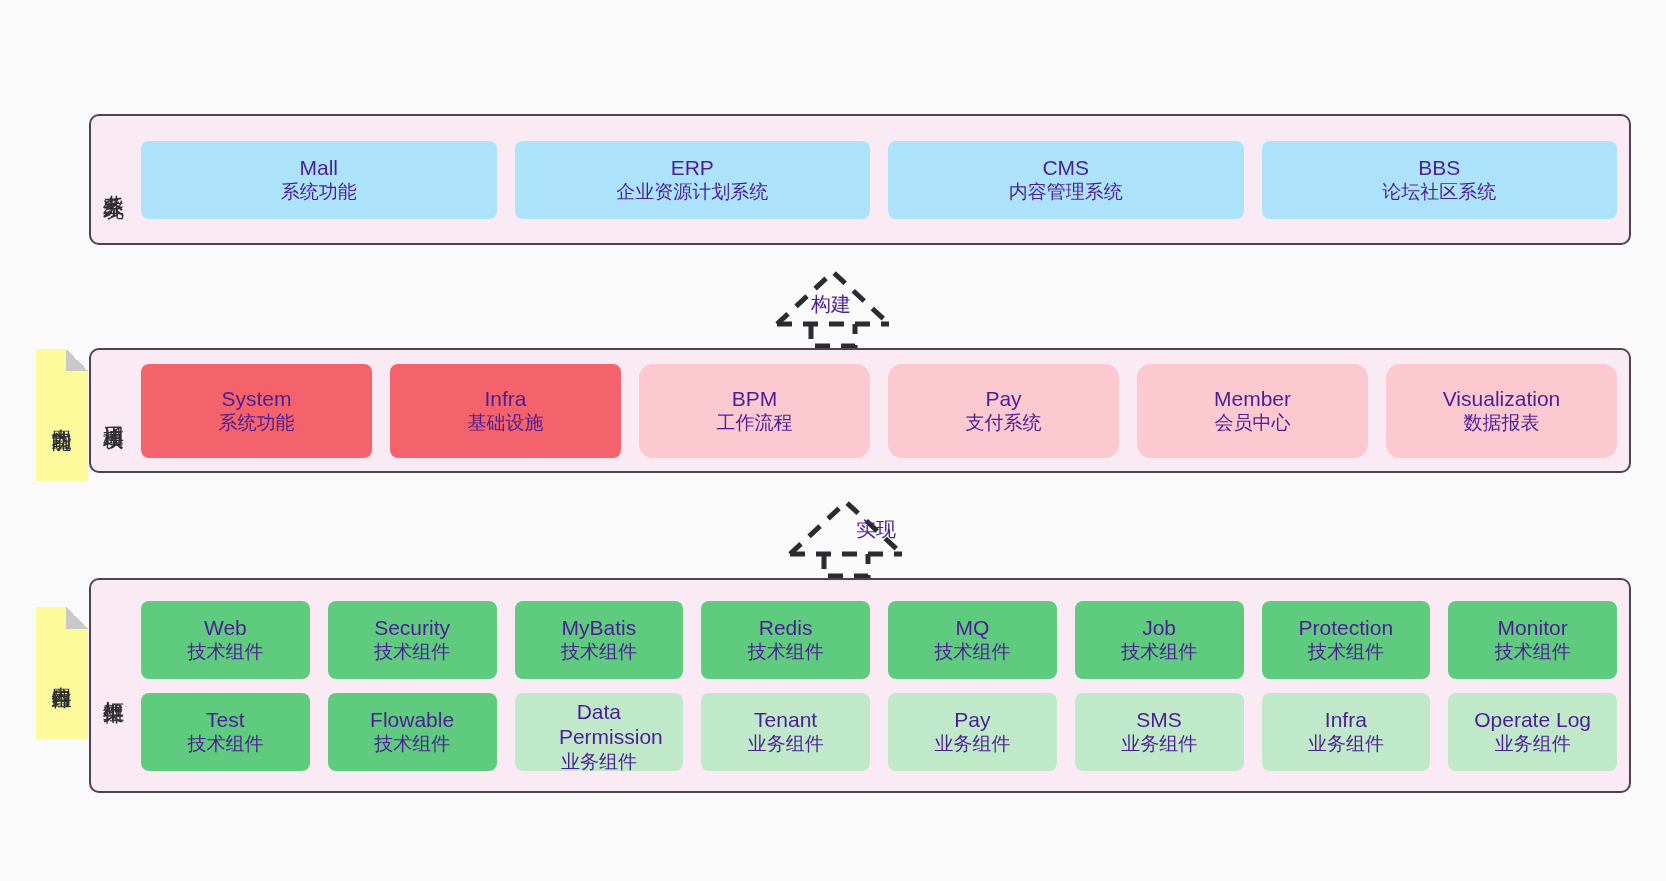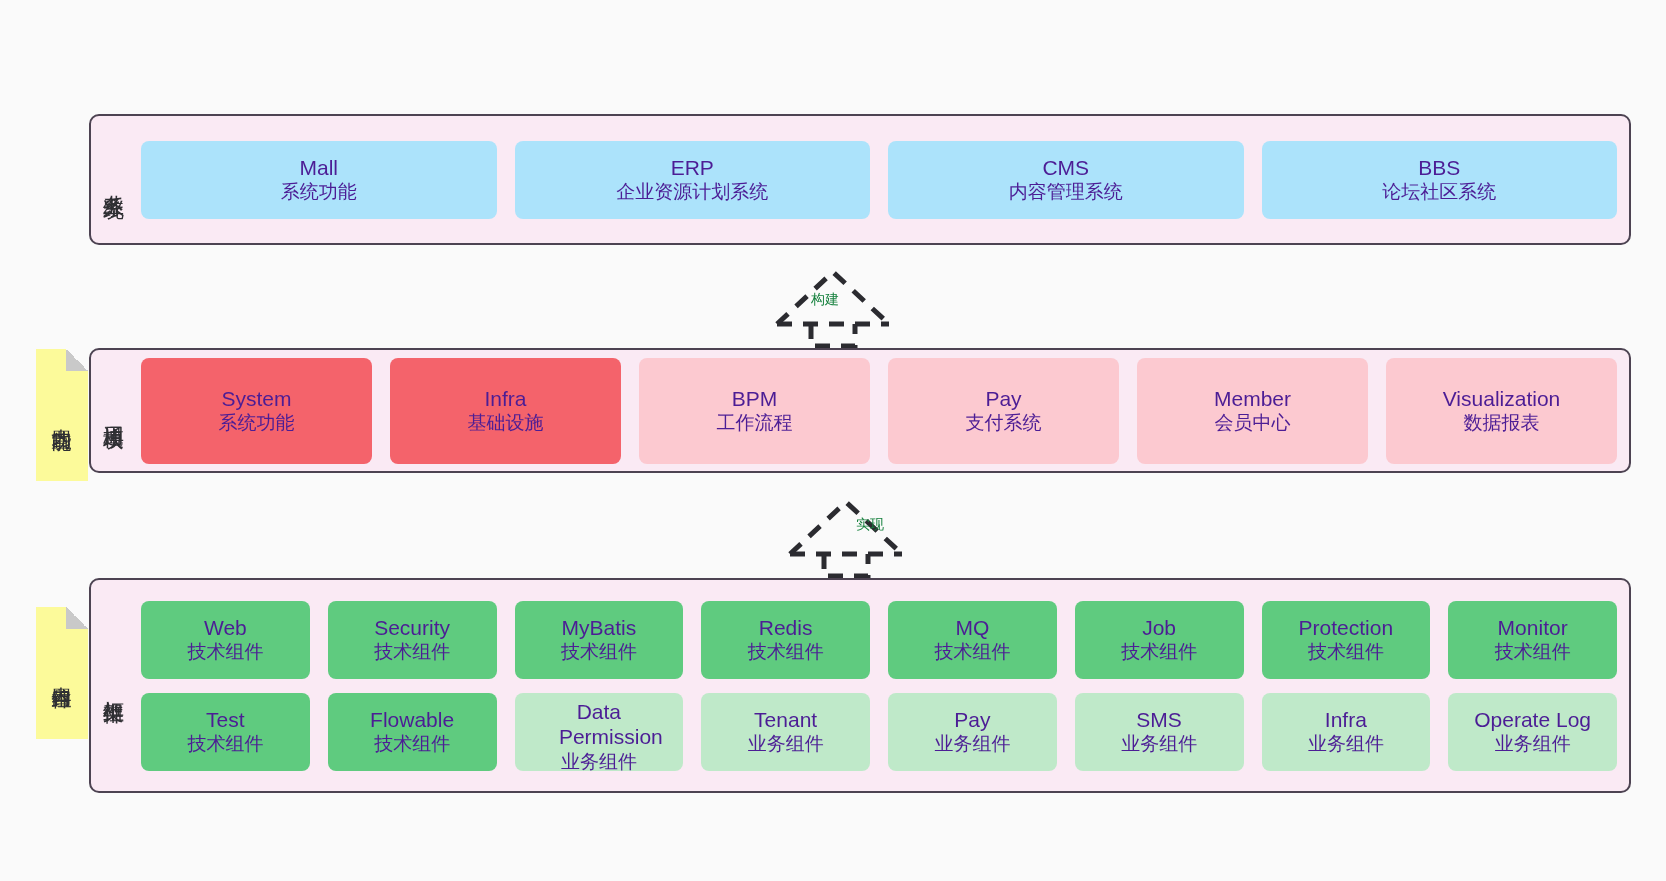--- a/index.html
+++ b/index.html
@@ -82,26 +82,26 @@
   .node .n-en {
     font-size: 21px;
     line-height: 1.22;
   }
   .node .n-cn {
     font-size: 19px;
     line-height: 1.28;
   }
 
   .biz-layer .node { height: 78px; background: #ace3fb; }
-  .mod-layer .node { height: 106px; }
+  .mod-layer .node { height: 94px; }
   .fw-layer .node  { height: 78px; }
 
   .fill-blue        { background: #ace3fb; }
   .fill-red-strong  { background: #f4636b; }
-  .fill-red-light   { background: #fcc9d0; }
+  .fill-red-light   { background: #fcc9d0; border-radius: 14px; }
   .fill-green-strong{ background: #5fcb7f; }
   .fill-green-light { background: #bfe9c9; }
 
   
   .sticky {
     position: absolute;
     background: #fcfa9a;
     box-sizing: border-box;
     display: flex;
     align-items: center;
@@ -127,22 +127,22 @@
 
   
   .arrow {
     position: absolute;
     z-index: 3;
   }
 
   
   .arrow-label {
     position: absolute;
-    font-size: 14px;
-    color: #15803d;
+    font-size: 20px;
+    color: #4c1d95;
     background: transparent;
     white-space: nowrap;
     z-index: 5;
   }
 </style>
 </head>
 <body>
 
 <div class="canvas">
 

